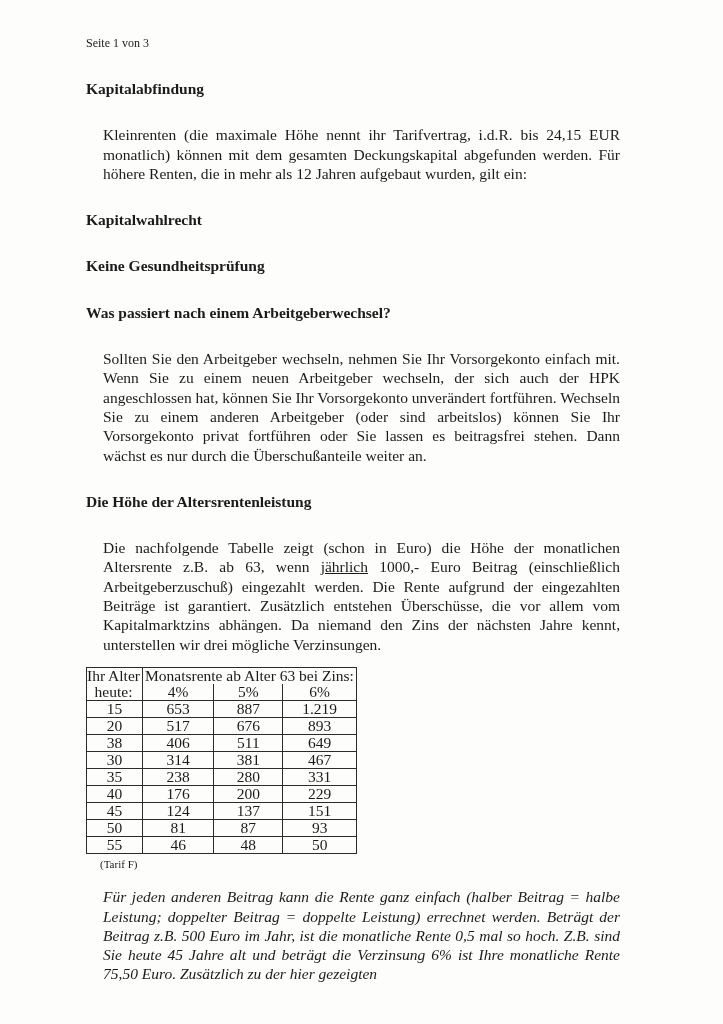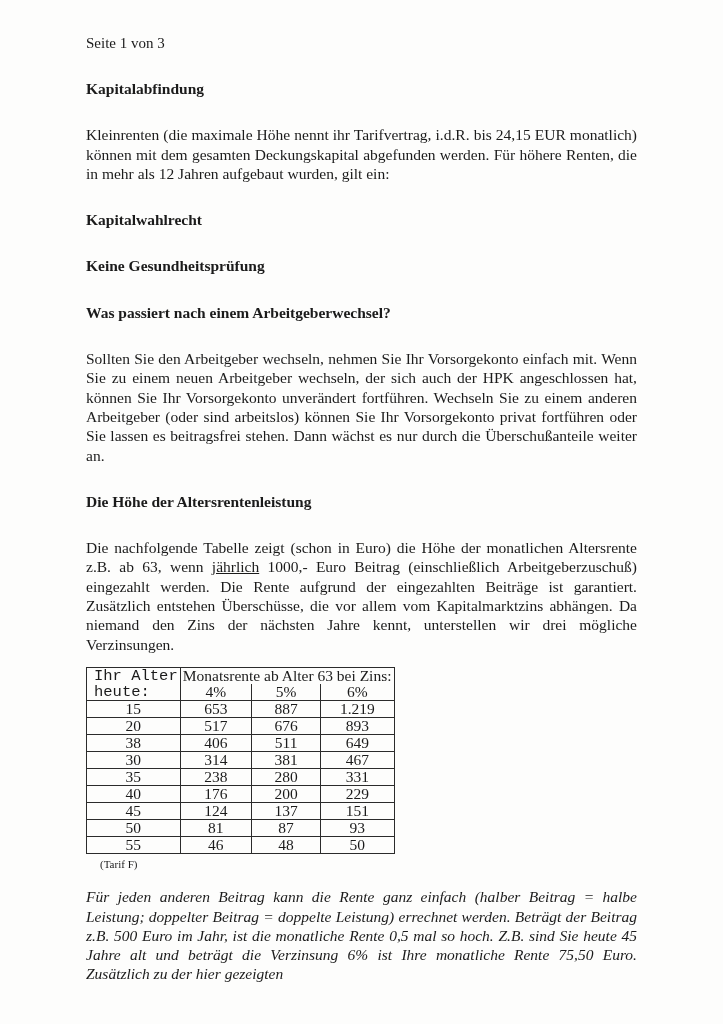--- a/index.html
+++ b/index.html
@@ -11,58 +11,57 @@
     overflow: hidden;
   }
   .page {
     position: relative;
     width: 723px; height: 1024px;
     box-sizing: border-box;
     padding: 34px 86px 0 86px;
     background: #fdfdfc;
   }
   .page-header {
-    font-size: 15px;
+    font-size: 12px;
     line-height: 18px;
   }
   .doc-heading {
     font-size: 15.5px;
     line-height: 19.3px;
     font-weight: bold;
     margin: 27px 0;
   }
   .section:first-of-type .doc-heading { margin-top: 45px; }
   .doc-para {
     font-size: 15.5px;
     line-height: 19.3px;
-    margin: 13px 0;
+    margin: 13px 17px;
     text-align: justify;
     text-justify: inter-word;
   }
   .underlined { text-decoration: underline; }
   table.rates {
     border-collapse: collapse;
     margin-top: 9px;
     font-size: 15.5px;
     table-layout: fixed;
   }
   table.rates td {
     border: 1px solid #2b2b2b;
     line-height: 16px;
     height: 16px;
     padding: 0 2px;
     text-align: center;
     overflow: hidden;
     white-space: nowrap;
   }
   table.rates td.age-header {
-    text-align: left;
-    padding-left: 7px;
+    text-align: center;
+    padding-left: 0;
     vertical-align: top;
-    font-family: Liberation Mono, monospace;
   }
   table.rates td.span-header { border-bottom: hidden; margin-top: 28px; }
   table.rates td.rate-header { border-top: hidden; }
   .table-caption {
     font-size: 11px;
     line-height: 19.3px;
     margin: 1px 0 0 14px;
   }
   .closing { margin-top: 13px; font-style: italic; }
 </style>

